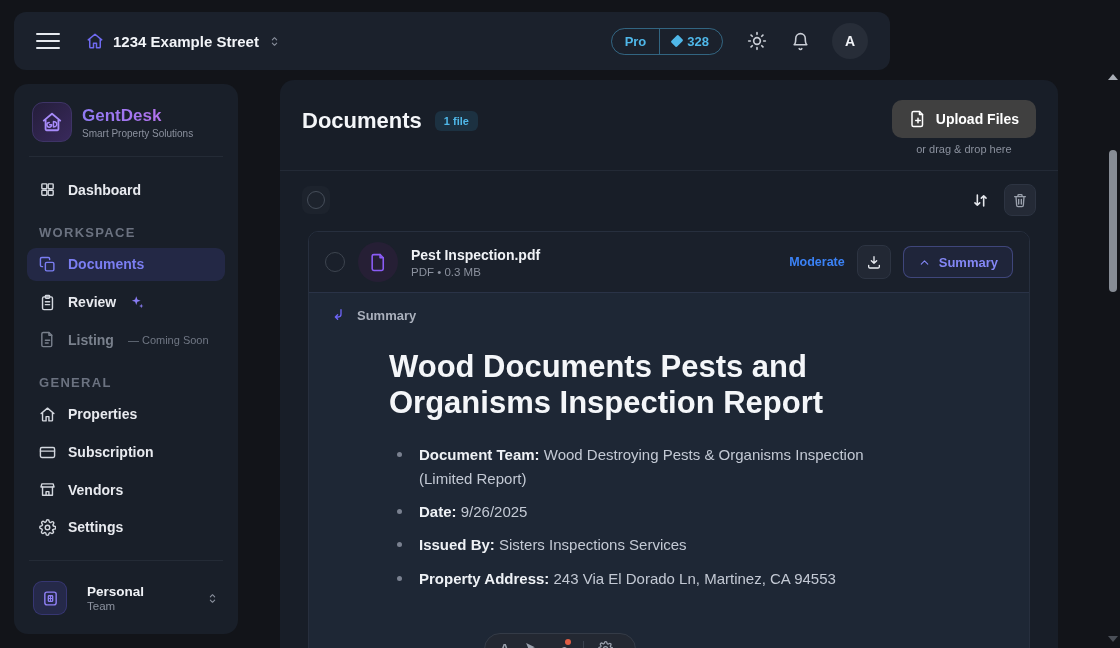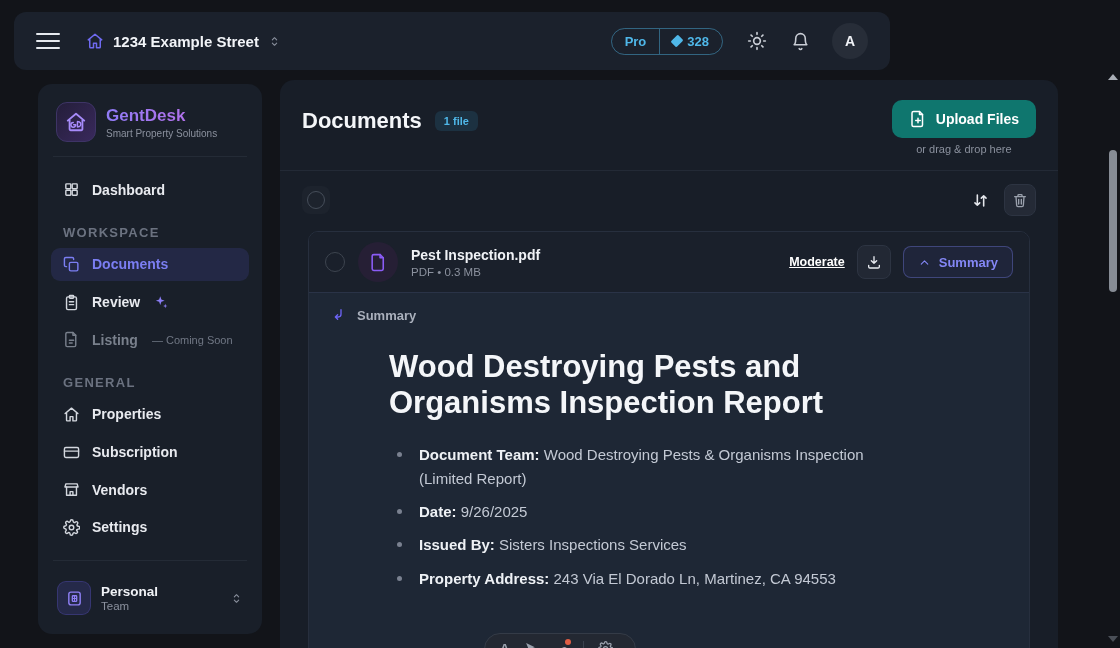--- a/index.html
+++ b/index.html
@@ -22,59 +22,59 @@
     border-radius:999px; height:27px; color:#4fb7e8; font-size:13px; font-weight:600; cursor:pointer; overflow:hidden; }
   .plan-seg { display:flex; align-items:center; padding:0 13px; }
   .credits-seg { display:flex; align-items:center; gap:6px; padding:0 13px; border-left:1px solid rgba(79,183,232,.45); }
   .diamond { width:8px; height:8px; background:#4fb7e8; transform:rotate(45deg) scaleY(1.25); border-radius:1px; }
   .tb-ic { color:#c9cdd5; margin-left:24px; cursor:pointer; }
   .avatar { width:36px; height:36px; border-radius:50%; background:#272d38; margin-left:22px;
     display:flex; align-items:center; justify-content:center; font-size:14px; font-weight:700; color:#f1f3f7; cursor:pointer; }
 
   
   .sidebar { position:absolute; left:14px; top:84px; width:224px; height:550px;
-    background:#191f29; border-radius:14px; display:flex; flex-direction:column; padding:18px 13px 13px;margin-left:24px; }
+    background:#191f29; border-radius:14px; display:flex; flex-direction:column; padding:18px 13px 13px; }
   .brand { display:flex; align-items:center; gap:10px; padding:0 5px; }
   .logo { width:40px; height:40px; border-radius:11px; flex:none;
     background:linear-gradient(135deg,#241e3a,#39295c); border:1px solid #3e3466;
     display:flex; align-items:center; justify-content:center; color:#a78bfa; }
   .brand-name { font-size:17px; font-weight:800;
     background:linear-gradient(90deg,#8f7bf5,#bf6ee8); -webkit-background-clip:text; background-clip:text; color:transparent; }
   .brand-tag { font-size:10px; color:#8b919e; margin-top:2px; }
   .sb-div { height:1px; background:#242b36; margin:14px 2px; }
   .nav-item { display:flex; align-items:center; gap:12px; height:38px; padding:0 12px;
     border-radius:9px; font-size:14px; font-weight:600; color:#e8eaef; cursor:pointer; margin:2px 0; }
   .nav-item .nic { color:#d3d7de; flex:none; }
   .nav-item.active { background:rgba(99,102,241,.14); color:#7b7ef2; }
   .nav-item.active .nic { color:#7b7ef2; }
   .nav-item.disabled { color:#79808c; }
   .nav-item.disabled .nic { color:#79808c; }
   .coming-soon { font-size:11px; color:#707784; font-weight:500; margin-left:2px; }
   .sparkles { color:#8a7df5; margin-left:2px; }
   .sec-label { font-size:13px; letter-spacing:1.3px; color:#6b7280; font-weight:700;
     margin:16px 0 6px; padding-left:12px; }
   .sb-spacer { flex:1; }
-  .ws-switch { display:flex; align-items:center; gap:10px; padding:6px 6px; border-radius:10px; cursor:pointer; }
+  .ws-switch { display:flex; align-items:center; gap:20px; padding:6px 6px; border-radius:10px; cursor:pointer; }
   .ws-ic { width:34px; height:34px; border-radius:9px; background:rgba(108,95,240,.16);
     border:1px solid rgba(108,95,240,.25); color:#8f80f5; display:flex; align-items:center; justify-content:center; }
   .ws-name { font-size:13.5px; font-weight:700; color:#f0f2f6; }
   .ws-type { font-size:11.5px; color:#8b919e; margin-top:1px; }
   .ws-caret { margin-left:auto; color:#8b919e; }
 
   
   .main { position:absolute; left:280px; top:80px; width:778px; height:568px;
     background:#181e28; border-radius:14px 14px 0 0; overflow:hidden; }
   .main-header { display:flex; align-items:flex-start; justify-content:space-between; padding:20px 22px 0; }
   .mh-left { display:flex; align-items:center; gap:13px; margin-top:8px; }
   .page-title { font-size:22px; font-weight:800; color:#f4f6f9; }
   .count-badge { font-size:11px; font-weight:600; color:#4fb7e8; background:rgba(56,189,248,.12);
     padding:4px 9px; border-radius:6px; }
   .mh-right { display:flex; flex-direction:column; align-items:center; }
   .upload-btn { display:flex; align-items:center; gap:9px; height:38px; padding:0 17px;
-    background:#0f766e; border:none; border-radius:10px; color:#fff; font-size:14px; font-weight:700;
+    background:#404040; border:none; border-radius:10px; color:#fff; font-size:14px; font-weight:700;
     font-family:inherit; cursor:pointer; }
   .drop-hint { font-size:11px; color:#8b919e; margin-top:5px; }
   .main-div { height:1px; background:#232a36; margin-top:15px; }
   .list-toolbar { display:flex; align-items:center; justify-content:space-between; padding:13px 22px 0; }
   .selall-btn { width:28px; height:28px; border-radius:8px; background:#1d232d; border:none;
     display:flex; align-items:center; justify-content:center; cursor:pointer; }
   .selall-circle { width:18px; height:18px; border-radius:50%; border:1.5px solid #454d59; }
   .lt-right { display:flex; align-items:center; gap:10px; }
   .sort-btn { background:none; border:none; color:#e4e7ec; cursor:pointer; padding:4px; }
   .trash-btn { width:32px; height:32px; border-radius:8px; background:#242a36; border:1px solid #2d3442;
@@ -82,21 +82,21 @@
 
   
   .doc-card { margin:15px 28px 0; border:1px solid #272f3e; border-radius:10px; overflow:hidden; }
   .doc-header { height:60px; display:flex; align-items:center; gap:13px; padding:0 16px; background:#1a202b; cursor:pointer; }
   .doc-check { width:20px; height:20px; border-radius:50%; border:1.5px solid #3d444f; flex:none; cursor:pointer; }
   .doc-fileic { width:40px; height:40px; border-radius:50%; background:#261f35; flex:none;
     display:flex; align-items:center; justify-content:center; color:#8b5cf6; }
   .doc-filename { font-size:14px; font-weight:700; color:#f0f2f6; }
   .doc-meta { font-size:11.5px; color:#8b919e; margin-top:3px; }
   .doc-actions { margin-left:auto; display:flex; align-items:center; gap:12px; }
-  .severity { font-size:12.5px; font-weight:700; color:#ffffff;text-decoration:underline; }
+  .severity { font-size:12.5px; font-weight:700; color:#3b82f6; }
   .dl-btn { width:34px; height:34px; border-radius:8px; background:#222834; border:1px solid #2d3442;
     color:#e8ebf0; display:flex; align-items:center; justify-content:center; cursor:pointer; }
   .summary-btn { display:flex; align-items:center; gap:8px; height:32px; padding:0 14px;
     border-radius:8px; border:1px solid rgba(124,131,247,.35); background:rgba(99,102,241,.08);
     color:#8487f5; font-size:13px; font-weight:700; font-family:inherit; cursor:pointer; }
 
   .doc-summary { background:#1e2735; border-top:1px solid #2a3347; padding:14px 0 60px; min-height:400px; }
   .sum-label-row { display:flex; align-items:center; gap:10px; padding:0 22px; }
   .sum-label { font-size:13px; font-weight:600; color:#aab0bc; }
   .sum-ic { color:#6c63f5; }
@@ -338,21 +338,21 @@
       </div>
     </div>
 
     <div class="doc-summary">
       <div class="sum-label-row">
         <svg class="i sum-ic" width="16" height="16" viewBox="0 0 24 24">
             <path d="M15 4v7a4 4 0 0 1-4 4H7M10 11.5 6.5 15l3.5 3.5"></path>
           </svg>
         <span class="sum-label">Summary</span>
       </div>
-      <h1 class="sum-heading">Wood Destroying Pests and Organisms Inspection Report</h1>
+      <h1 class="sum-heading">Wood Documents Pests and Organisms Inspection Report</h1>
       <ul class="sum-list">
         <li><span class="b-label">Document Team:</span> <span>Wood Destroying Pests &amp; Organisms Inspection (Limited Report)</span></li>
         <li><span class="b-label">Date:</span> <span>9/26/2025</span></li>
         <li><span class="b-label">Issued By:</span> <span>Sisters Inspections Services</span></li>
         <li><span class="b-label">Property Address:</span> <span>243 Via El Dorado Ln, Martinez, CA 94553</span></li>
 
       </ul>
     </div>
   </div>
 </div>

